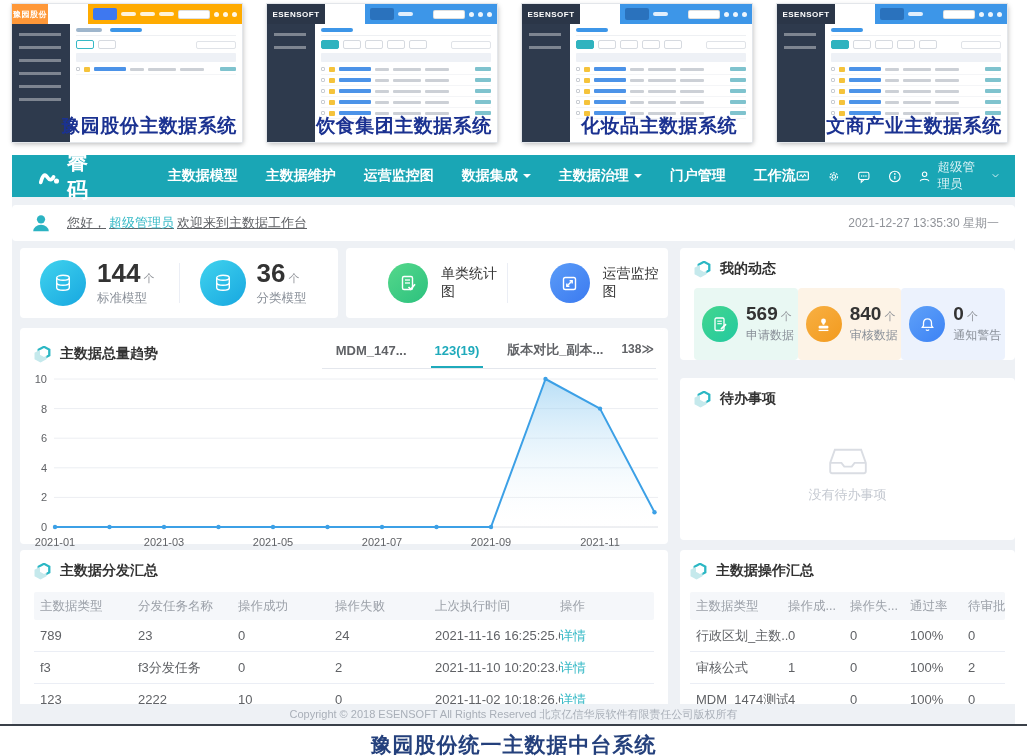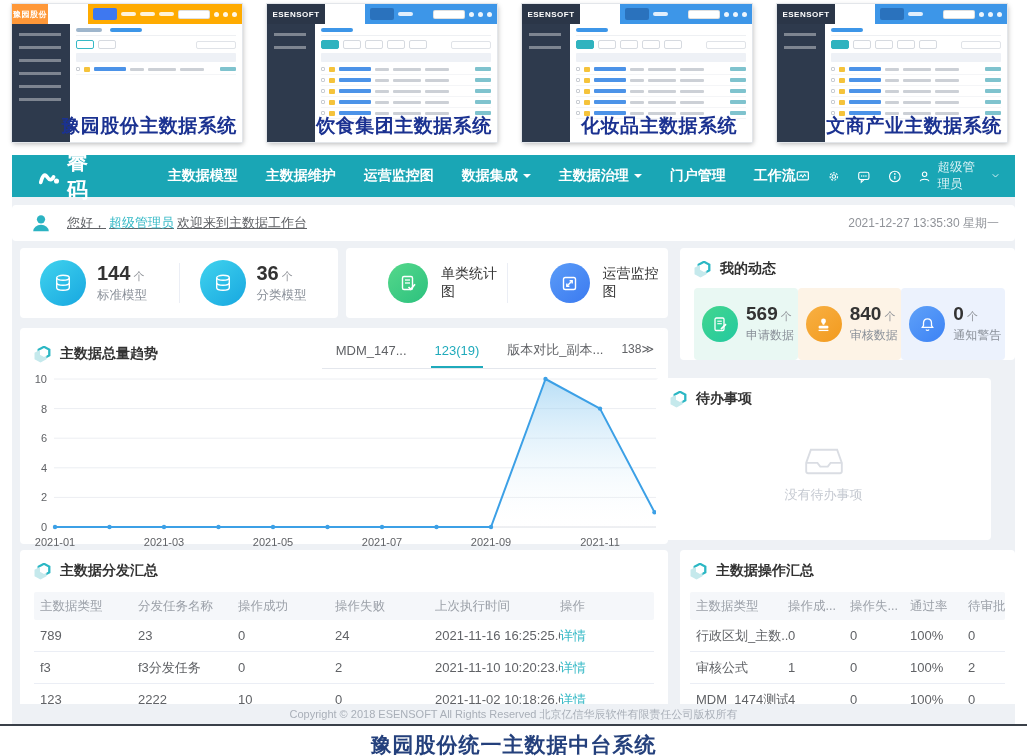--- a/index.html
+++ b/index.html
@@ -83,21 +83,21 @@
 
   
   .card{position:absolute;background:#fff;border-radius:4px;z-index:2;}
   #stats{left:20px;top:248px;width:318px;height:70px;display:flex;align-items:center;}
   .stat{flex:1;display:flex;align-items:center;padding-left:20px;}
   .vdiv{width:1px;height:40px;background:#ebeef5;}
   .circle{border-radius:50%;display:flex;align-items:center;justify-content:center;flex:0 0 auto;}
   .db-circle{width:46px;height:46px;background:linear-gradient(140deg,#41d3ee,#17a7e0);}
   .stat-text{margin-left:11px;}
   .stat-num{display:flex;align-items:baseline;line-height:1;}
-  .stat-num b{font-size:20px;color:#333;font-weight:600;}
+  .stat-num b{font-size:26px;color:#333;font-weight:600;}
   .unit{font-size:11px;color:#909399;margin-left:3px;}
   .sub{font-size:12.5px;color:#8a9099;margin-top:4px;}
 
   #quick{left:346px;top:248px;width:322px;height:70px;display:flex;align-items:center;}
   .quick{flex:1;display:flex;align-items:center;gap:13px;padding-left:32px;font-size:14px;color:#333;cursor:pointer;margin-left:10px;}
   .q-green{width:40px;height:40px;background:linear-gradient(140deg,#55d88b,#2cc17e);}
   .q-blue{width:40px;height:40px;background:linear-gradient(140deg,#5b9cf8,#3b7af0);}
 
   .panel-title{display:flex;align-items:center;gap:9px;font-size:14px;color:#333;font-weight:600;}
   .hex{position:relative;width:17px;height:17px;flex:0 0 17px;}
@@ -112,28 +112,28 @@
   .act-circle{width:36px;height:36px;}
   .g-grad{background:linear-gradient(140deg,#43d68e,#22c9a0);}
   .o-grad{background:linear-gradient(140deg,#f8b043,#f29a1e);}
   .b-grad{background:linear-gradient(140deg,#5fa1f8,#3c82f5);}
   .act-num{display:flex;align-items:baseline;line-height:1;}
   .act-num b{font-size:19px;color:#333;font-weight:600;}
   .act-label{font-size:12px;color:#8a9099;margin-top:4px;}
 
   #trend{left:20px;top:328px;width:648px;height:216px;}
   .trend-head{display:flex;align-items:center;padding:11px 12px 0 14px;}
-  .tabs{margin-left:auto;display:flex;align-items:center;border-bottom:1px solid #e4e7ed;}
+  .tabs{margin-left:auto;display:flex;align-items:center;border-bottom:1px solid #e4e7ed;font-weight:bold;}
   .tab{position:relative;padding:2px 14px 9px;font-size:13px;color:#606266;cursor:pointer;white-space:nowrap;}
   .tab.active{color:#1faabb;}
   .tab.active::after{content:'';position:absolute;left:10px;right:10px;bottom:-1px;height:2px;background:#1faabb;}
   .more{font-size:12px;color:#606266;padding:0 2px 9px 4px;cursor:pointer;white-space:nowrap;}
   #trend-svg{display:block;margin:4px 0 0 6px;}
 
-  #todo{left:656px;top:378px;width:335px;height:162px;padding:12px 14px 0 14px;}
+  #todo{left:680px;top:378px;width:335px;height:162px;padding:12px 14px 0 14px;}
   .todo-empty{display:flex;flex-direction:column;align-items:center;gap:10px;margin-top:38px;}
   .todo-empty span{font-size:13px;color:#c5c9d1;}
 
   .tbl-card{overflow:hidden;}
   #dist{left:20px;top:550px;width:648px;height:160px;padding:12px 14px 0 14px;}
   #ops{left:680px;top:550px;width:335px;height:160px;padding:12px 10px 0 10px;}
   .thead{display:flex;align-items:center;height:28px;background:#f5f7fa;margin-top:12px;border-radius:2px;padding-left:6px;}
   .thead span{font-size:12.5px;color:#9ba0a8;white-space:nowrap;overflow:hidden;}
   .trow{display:flex;align-items:center;height:32px;border-bottom:1px solid #ebeef5;padding-left:6px;}
   .trow span{font-size:13px;color:#606266;white-space:nowrap;overflow:hidden;}

